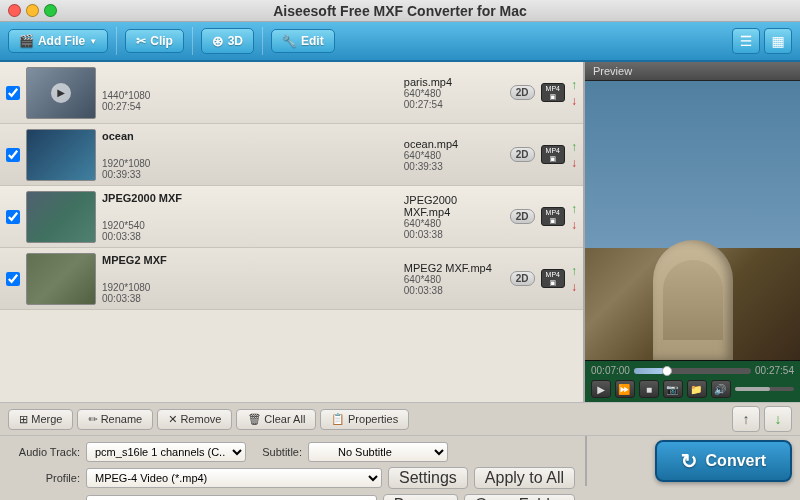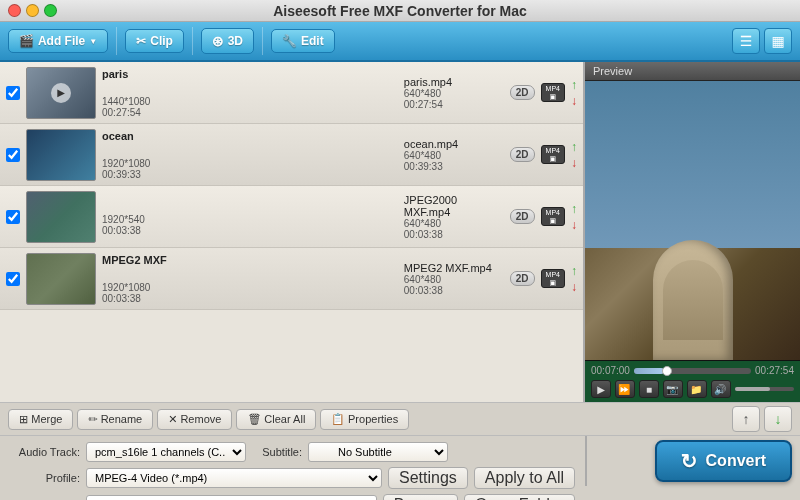--- a/index.html
+++ b/index.html
@@ -396,21 +396,20 @@
 <div class="main-content">
 
   <div class="file-list">
 
     <div class="file-row">
       <input type="checkbox" checked="" class="file-checkbox" style="">
       <div class="file-thumb thumb-bg-paris">
         <div class="thumb-play">▶</div>
       </div>
       <div class="file-info">
-        <div class="file-name">paris</div>
         <div class="file-dims">1440*1080</div>
         <div class="file-dur">00:27:54</div>
       </div>
       <div class="file-out">
         <div class="file-out-name">paris.mp4</div>
         <div class="file-out-dims">640*480</div>
         <div class="file-out-dur">00:27:54</div>
       </div>
       <div class="badge-2d">2D</div>
       <div class="badge-format">
@@ -442,20 +441,21 @@
       <div class="file-actions">
         <span class="green-arrow">↑</span>
         <span class="red-arrow">↓</span>
       </div>
     </div>
 
     <div class="file-row">
       <input type="checkbox" checked="" class="file-checkbox" style="">
       <div class="file-thumb thumb-bg-jpeg"></div>
       <div class="file-info">
+        <div class="file-name">JPEG2000 MXF</div>
         <div class="file-dims">1920*540</div>
         <div class="file-dur">00:03:38</div>
       </div>
       <div class="file-out">
         <div class="file-out-name">JPEG2000 MXF.mp4</div>
         <div class="file-out-dims">640*480</div>
         <div class="file-out-dur">00:03:38</div>
       </div>
       <div class="badge-2d">2D</div>
       <div class="badge-format">

